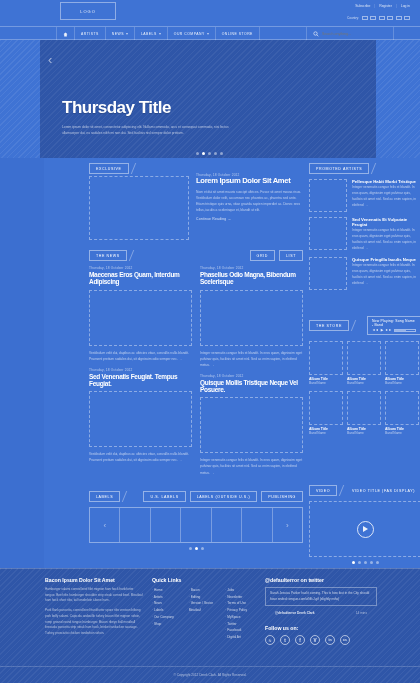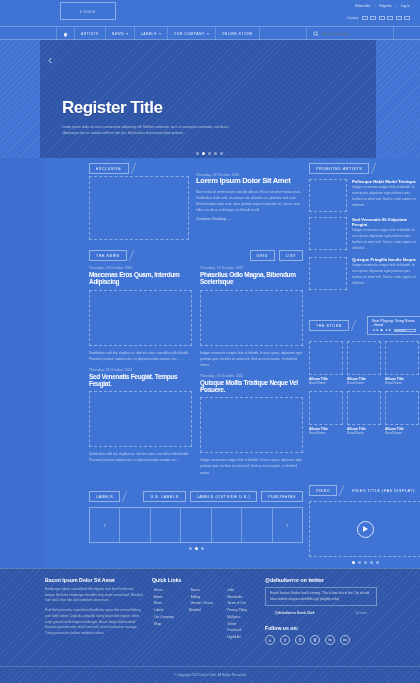--- a/index.html
+++ b/index.html
@@ -213,21 +213,21 @@
       <line x1="7.6" y1="7.6" x2="10.6" y2="10.6" stroke="rgba(255,255,255,.9)" stroke-width="1.3"></line>
     </svg>
     <input placeholder="Search anything..." style="">
   </div>
 </div>
 
 <div id="hero" class="hatch-mid">
   <div id="heroPanel" class="hatch-dark"></div>
 </div>
 <div id="heroArrowL">‹</div>
-<div id="heroTitle">Register Title</div>
+<div id="heroTitle">Thursday Title</div>
 <div id="heroText" class="lorem">Lorem ipsum dolor sit amet, consectetur adipiscing elit. Nullam commodo, arcu et consequat commodo, nisi lectus ullamcorper dui, eu sodales nibh mi non dui. Sed facilisis nisl semper dolor pretium.</div>
 <div id="heroDots">
   <span class="dot"></span>
   <span class="dot on"></span>
   <span class="dot"></span>
   <span class="dot"></span>
   <span class="dot"></span>
 </div>
 
 <div id="body" class="flat">

